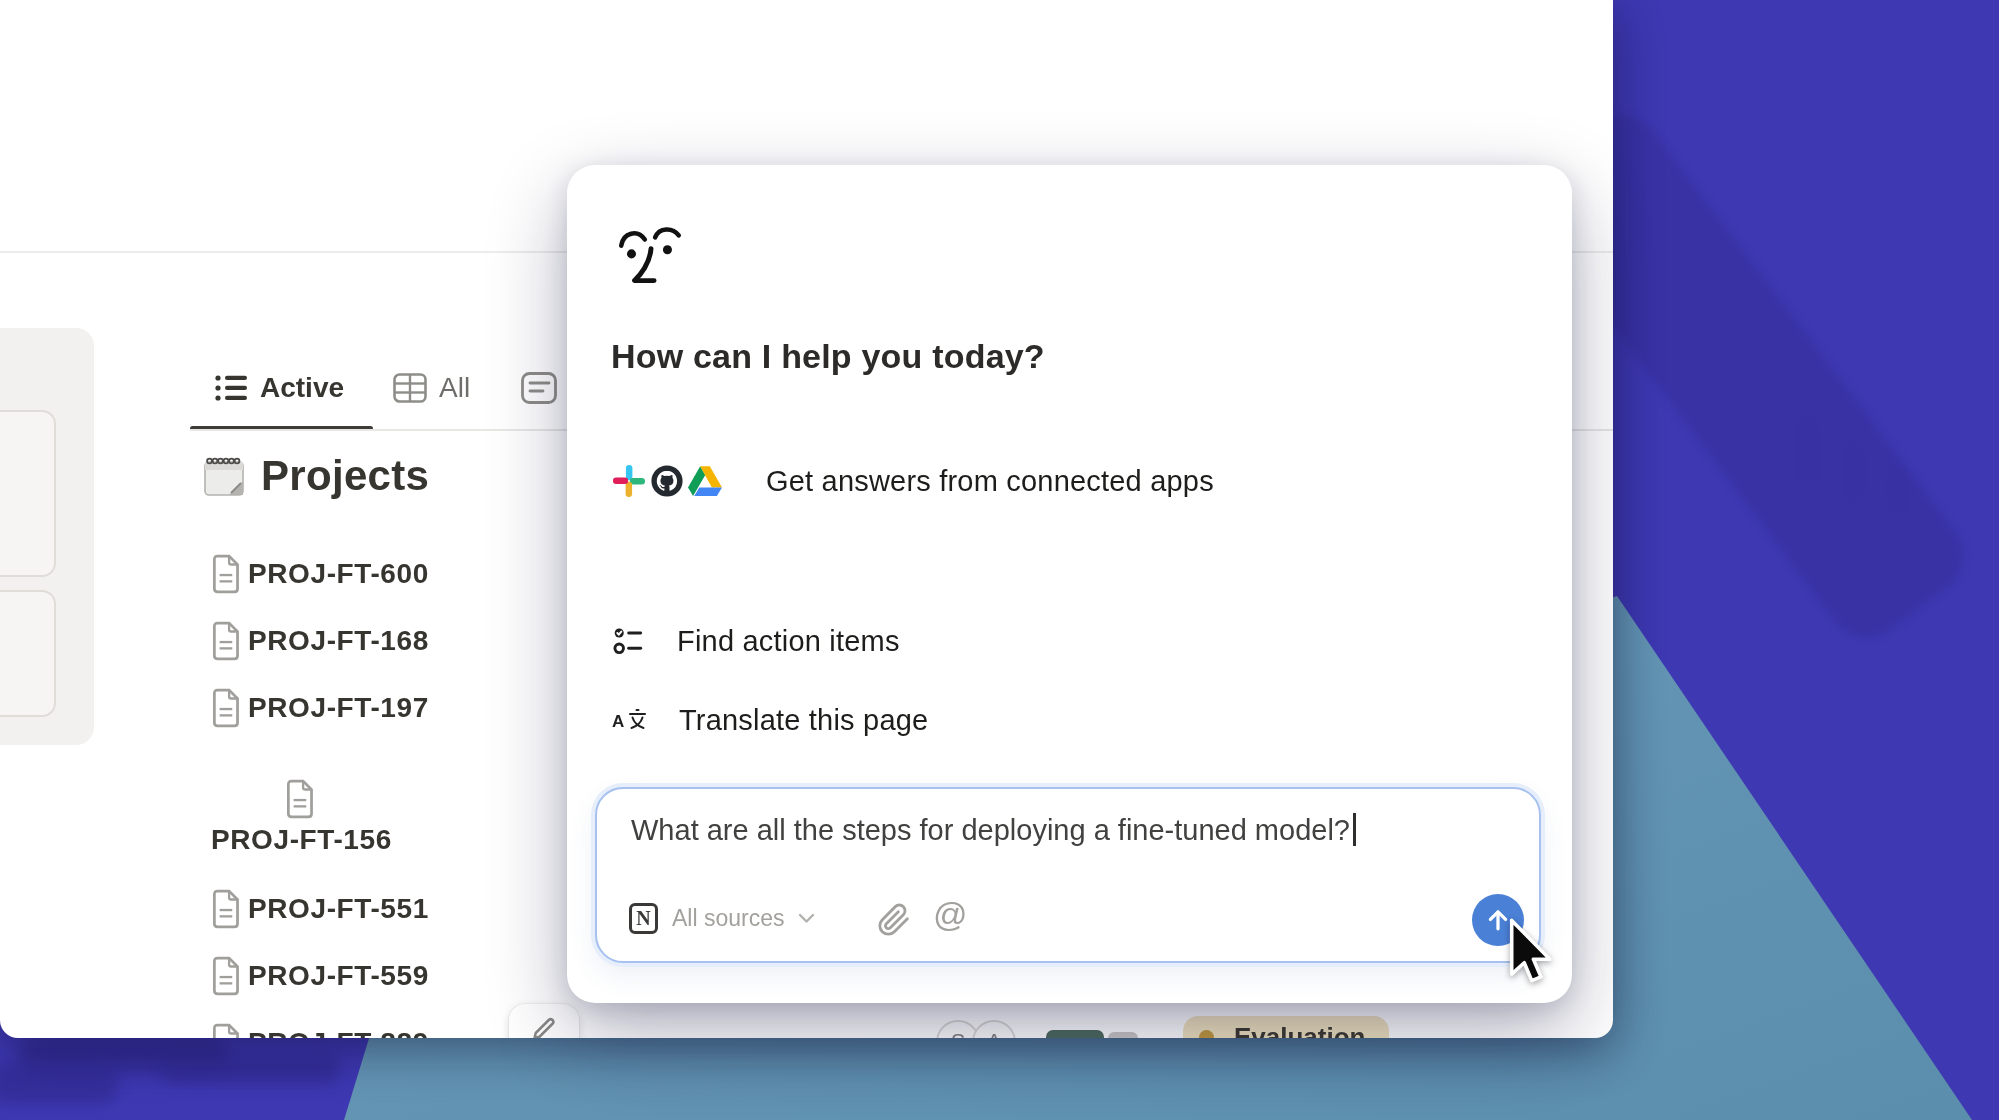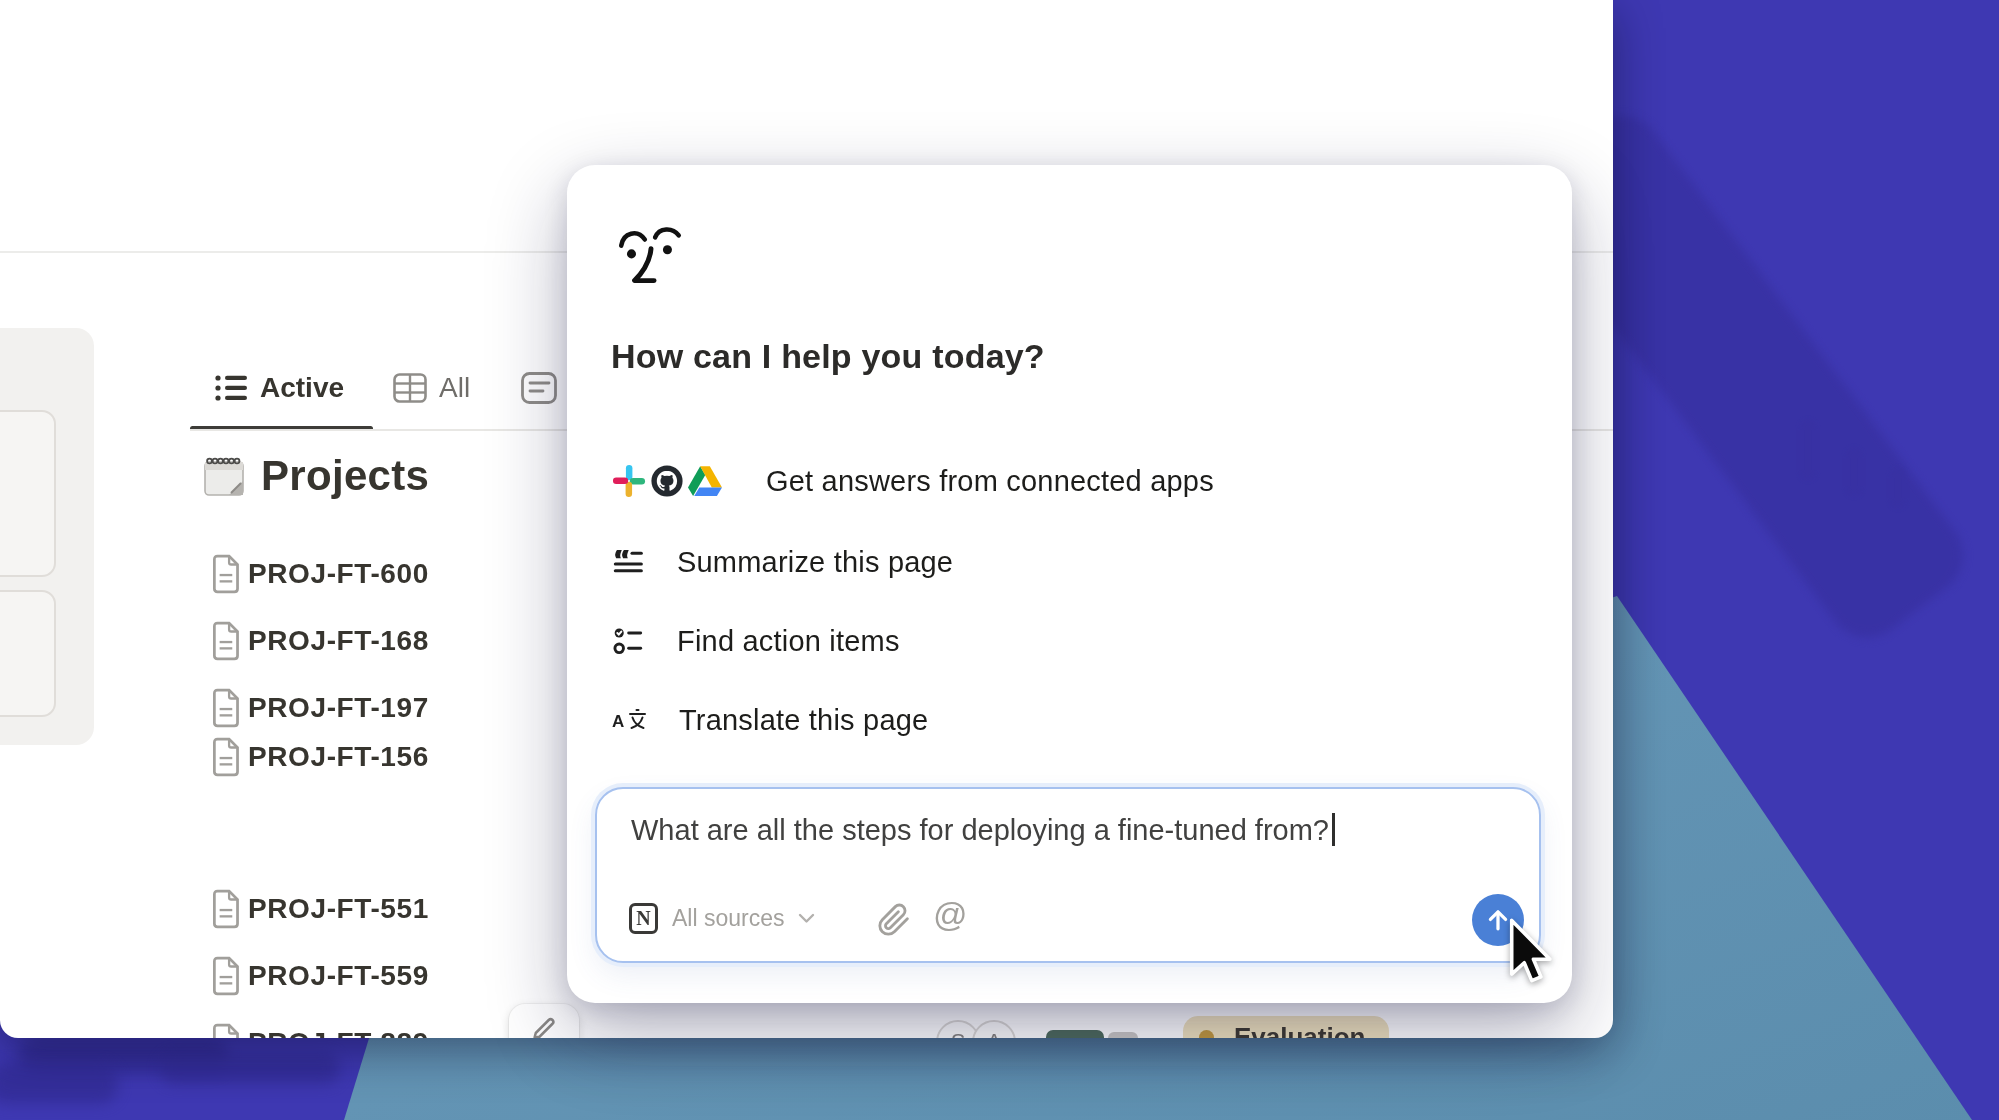--- a/index.html
+++ b/index.html
@@ -203,21 +203,21 @@
     <span>
         <svg width="32" height="40" viewBox="0 0 30 38">
           <path d="M6 2 H17 L25 10 V33 Q25 36 22 36 H6 Q3 36 3 33 V5 Q3 2 6 2 Z" fill="#fff" stroke="#a19f9b" stroke-width="2.6"></path>
           <path d="M17 2 L17 8 Q17 10 19 10 L25 10" fill="none" stroke="#a19f9b" stroke-width="2.2"></path>
           <line x1="8" y1="20" x2="20" y2="20" stroke="#a19f9b" stroke-width="2.2"></line>
           <line x1="8" y1="26" x2="20" y2="26" stroke="#a19f9b" stroke-width="2.2"></line>
         </svg>
       </span>
     <span class="proj-label">PROJ-FT-197</span>
   </div>
-  <div class="proj-row" style="top:735px;">
+  <div class="proj-row" style="top:779px;flex-direction:column;">
     <span>
         <svg width="32" height="40" viewBox="0 0 30 38">
           <path d="M6 2 H17 L25 10 V33 Q25 36 22 36 H6 Q3 36 3 33 V5 Q3 2 6 2 Z" fill="#fff" stroke="#a19f9b" stroke-width="2.6"></path>
           <path d="M17 2 L17 8 Q17 10 19 10 L25 10" fill="none" stroke="#a19f9b" stroke-width="2.2"></path>
           <line x1="8" y1="20" x2="20" y2="20" stroke="#a19f9b" stroke-width="2.2"></line>
           <line x1="8" y1="26" x2="20" y2="26" stroke="#a19f9b" stroke-width="2.2"></line>
         </svg>
       </span>
     <span class="proj-label">PROJ-FT-156</span>
   </div>
@@ -310,34 +310,20 @@
         <svg width="34" height="34" viewBox="0 0 24 21">
           <path d="M8.6 0 L0 15 L3.6 21 L12.2 6.3 Z" fill="#0f9d58"></path>
           <path d="M8.6 0 H15.4 L24 15 H16.8 Z" fill="#f4b400"></path>
           <path d="M4.4 21 L8 15 H24 L20.4 21 Z" fill="#4285f4"></path>
         </svg>
       </span>
     </span>
     <span class="menu-label">Get answers from connected apps</span>
   </div>
 
-  <div class="menu-item mi-2">
-    <span class="menu-icons">
-      <span>
-        <svg width="32" height="32" viewBox="0 0 24 24" fill="none" stroke="#1f1f1f" stroke-width="2.3" stroke-linecap="round">
-          <path d="M4 3.5 C2.6 5.6 2.6 7.2 3.4 8.6 L5.9 8.6 C5.3 7.2 5.6 5.8 6.6 3.5 Z" fill="#1f1f1f" stroke-width="1"></path>
-          <path d="M9.2 3.5 C7.8 5.6 7.8 7.2 8.6 8.6 L11.1 8.6 C10.5 7.2 10.8 5.8 11.8 3.5 Z" fill="#1f1f1f" stroke-width="1"></path>
-          <line x1="15" y1="5.5" x2="22" y2="5.5"></line>
-          <line x1="2.5" y1="13.5" x2="22" y2="13.5"></line>
-          <line x1="2.5" y1="18.5" x2="22" y2="18.5"></line>
-        </svg>
-      </span>
-    </span>
-    <span class="menu-label">Summarize this page</span>
-  </div>
 
   <div class="menu-item mi-3">
     <span class="menu-icons">
       <span>
         <svg width="32" height="32" viewBox="0 0 24 24" fill="none" stroke="#1f1f1f" stroke-width="2.2" stroke-linecap="round">
           <circle cx="5.4" cy="6" r="3.4" fill="#1f1f1f" stroke="none"></circle>
           <path d="M4 6 L5.1 7.2 L7 4.9" stroke="#fff" stroke-width="1.5"></path>
           <line x1="12.5" y1="6" x2="21.5" y2="6"></line>
           <circle cx="5.4" cy="17.5" r="3.2"></circle>
           <line x1="12.5" y1="17.5" x2="21.5" y2="17.5"></line>
@@ -358,21 +344,21 @@
             <path d="M20.5 10.5 C22 15.5 27 19.5 31.5 21"></path>
             <path d="M30.5 10.5 C29 15.5 24 19.5 19.5 21"></path>
           </g>
         </svg>
       </span>
     </span>
     <span class="menu-label">Translate this page</span>
   </div>
 
   <div class="prompt-box">
-    <div class="prompt-text"><span>What are all the steps for deploying a fine-tuned from?</span><span class="caret"></span></div>
+    <div class="prompt-text"><span>What are all the steps for deploying a fine-tuned model?</span><span class="caret"></span></div>
 
     <div class="source-sel">
       <span class="n-box">
         <span>N</span>
       </span>
       <span class="source-label">All sources</span>
       <span>
         <svg width="17" height="11" viewBox="0 0 17 11">
           <polyline points="2,2 8.5,8.5 15,2" fill="none" stroke="#b3b1ae" stroke-width="2.4" stroke-linecap="round" stroke-linejoin="round"></polyline>
         </svg>

